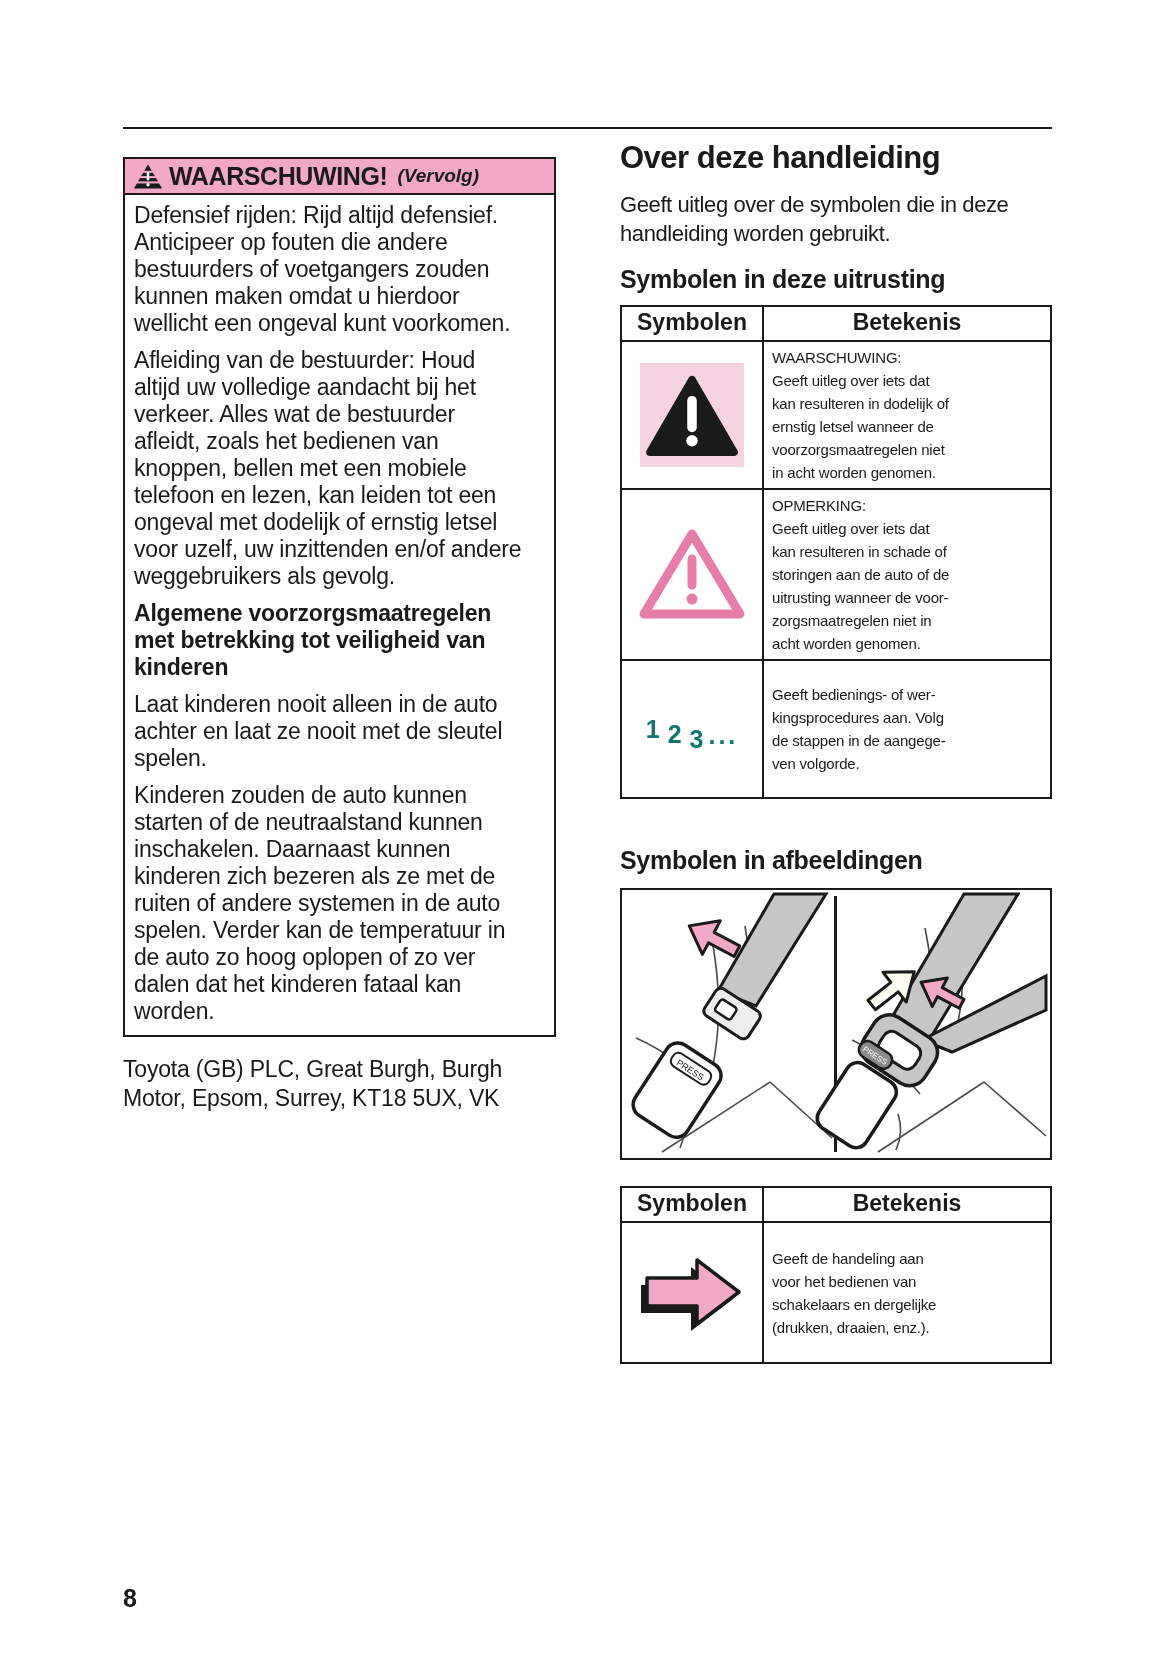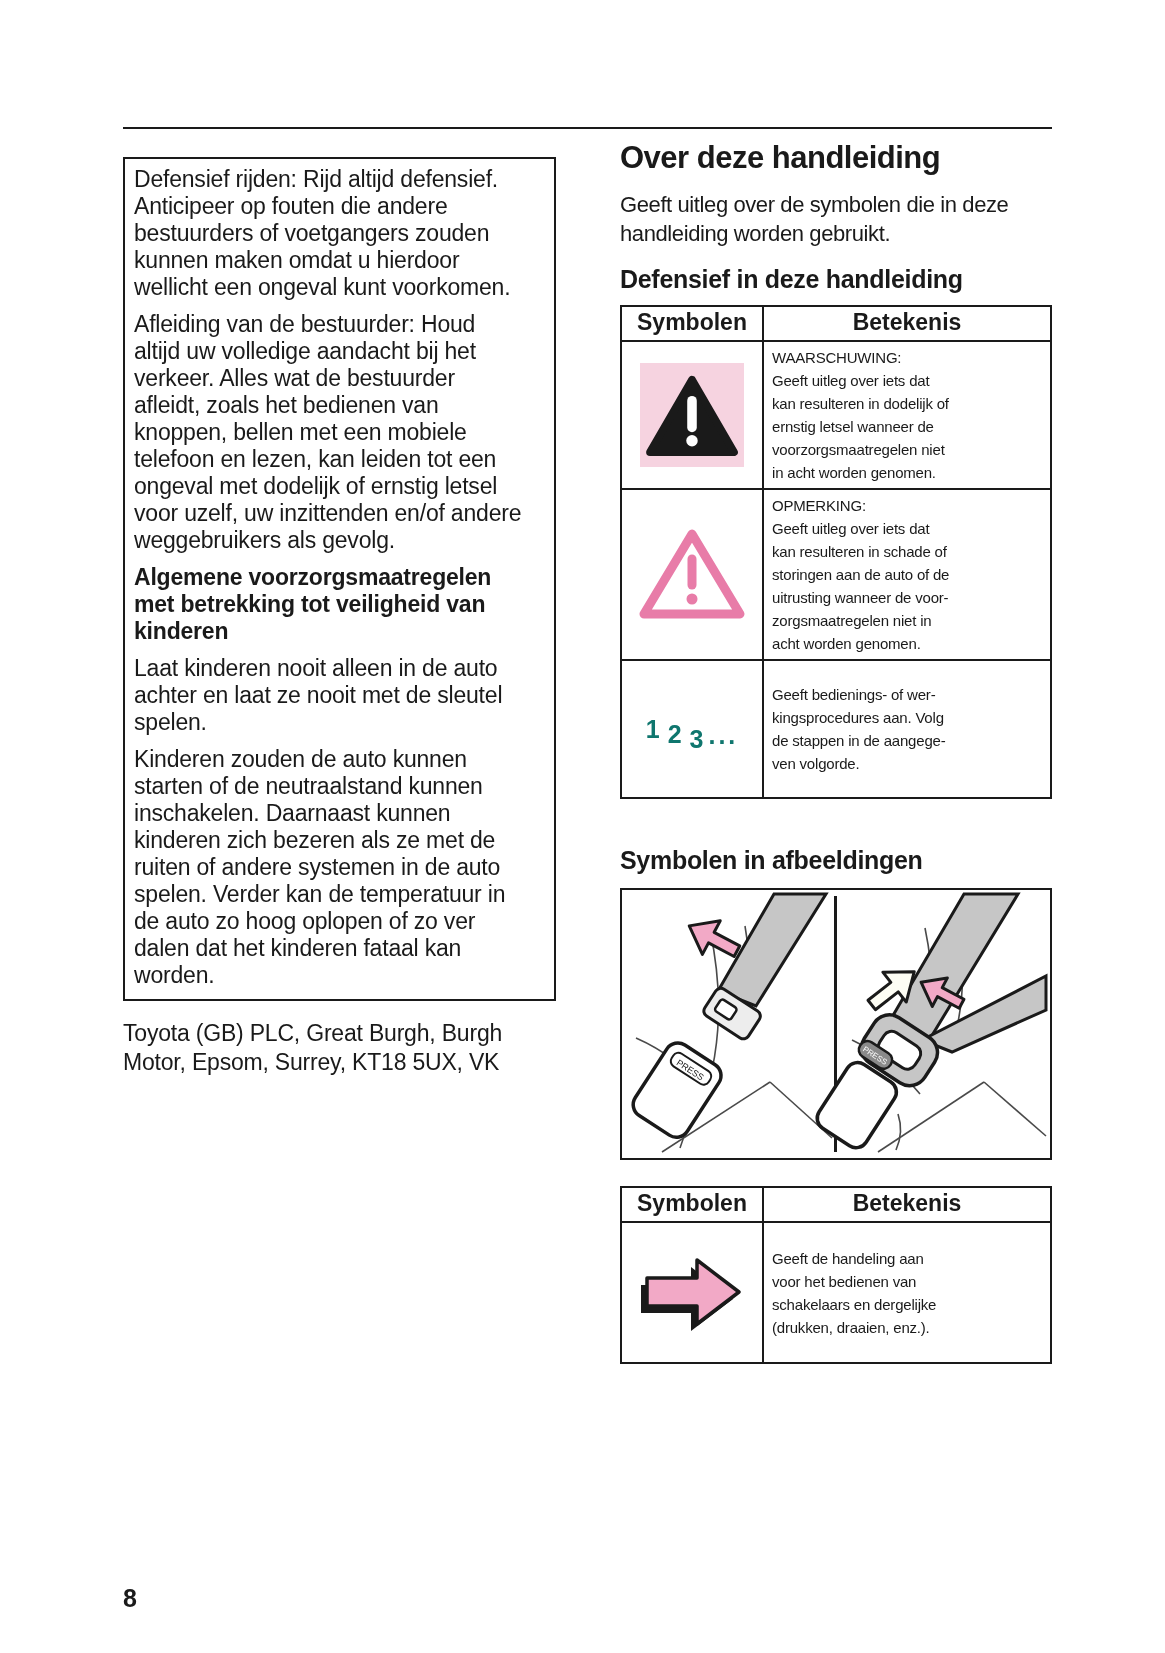--- a/index.html
+++ b/index.html
@@ -50,20 +50,34 @@
 </head>
 <body>
 
 <div class="page">
 
   <div class="toprule"></div>
 
   <div class="left-col">
 
     <div class="warning-box">
+      <div class="warning-header">
+        <span class="wicon">
+          <svg width="30" height="27" viewBox="0 0 34 30" aria-hidden="true">
+            <path d="M17 1.5 L33 28.5 H1 Z" fill="#1a1a1a"></path>
+            <rect x="1" y="8.5" width="32" height="2.4" fill="#F2A9C6"></rect>
+            <rect x="1" y="14.5" width="32" height="2.4" fill="#F2A9C6"></rect>
+            <rect x="1" y="20.5" width="32" height="2.4" fill="#F2A9C6"></rect>
+            <rect x="15.6" y="10" width="2.8" height="9.5" rx="1.4" fill="#ffffff"></rect>
+            <circle cx="17" cy="24.3" r="1.9" fill="#ffffff"></circle>
+          </svg>
+        </span>
+        <span class="wtitle">WAARSCHUWING!</span>
+        <span class="wcont">(Vervolg)</span>
+      </div>
       <div class="warning-body">
         <p>Defensief rijden: Rijd altijd defensief.
 Anticipeer op fouten die andere
 bestuurders of voetgangers zouden
 kunnen maken omdat u hierdoor
 wellicht een ongeval kunt voorkomen.</p>
         <p>Afleiding van de bestuurder: Houd
 altijd uw volledige aandacht bij het
 verkeer. Alles wat de bestuurder
 afleidt, zoals het bedienen van
@@ -93,21 +107,21 @@
     <p class="addr">Toyota (GB) PLC, Great Burgh, Burgh
 Motor, Epsom, Surrey, KT18 5UX, VK</p>
   </div>
 
   <div class="right-col">
 
     <h1 class="rtitle">Over deze handleiding</h1>
     <p class="intro">Geeft uitleg over de symbolen die in deze
 handleiding worden gebruikt.</p>
 
-    <h2 class="h2">Defensief in deze handleiding</h2>
+    <h2 class="h2">Symbolen in deze uitrusting</h2>
 
     <table class="symtable">
       <colgroup>
           <col style="width:142px">
           <col>
         </colgroup>
       <tbody>
           <tr style="height:32px">
         <th>Symbolen</th>
         <th>Betekenis</th>

